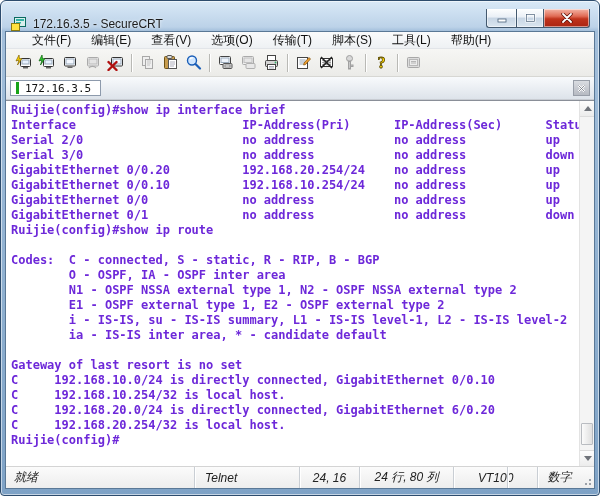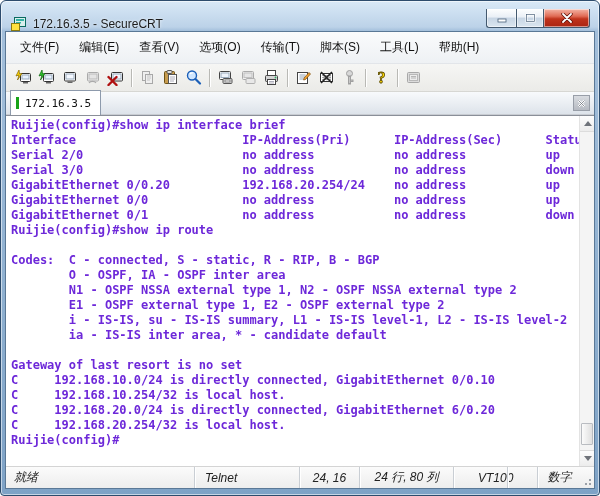--- a/index.html
+++ b/index.html
@@ -25,37 +25,37 @@
     background:linear-gradient(180deg,#fdfefe 0%,#e9eff6 45%,#c7d5e4 50%,#dbe6f0 100%); }
   .wc-btn.max { width:28px;
     background:linear-gradient(180deg,#fdfefe 0%,#e9eff6 45%,#c7d5e4 50%,#dbe6f0 100%); }
   .wc-btn.close { width:46px; border-left:none; border-radius:0 0 3px 0;
     background:linear-gradient(180deg,#f4b5a6 0%,#e06b55 40%,#c0331c 55%,#aa2513 100%); }
   
   .client { position:absolute; left:4px; right:4px; top:30px; bottom:6px;
             display:flex; flex-direction:column; background:#f0f0f0;
             border:1px solid #5a7896; }
   
-  .menubar { height:32px; background:linear-gradient(180deg,#fafbfc,#eef1f4);
-             display:flex; align-items:center; padding-left:4px;
+  .menubar { height:17px; background:linear-gradient(180deg,#fafbfc,#eef1f4);
+             display:flex; align-items:center; padding-left:16px;
              border-bottom:1px solid #e2e5e9; flex:0 0 auto; }
   .menu-item { font-size:12px; color:#111; padding:3px 10px; white-space:nowrap; }
   
   .toolbar { height:28px; background:linear-gradient(180deg,#f6f6f4,#ebebe8);
              display:flex; align-items:center; padding-left:6px;
              border-bottom:1px solid #d7d7d3; flex:0 0 auto; }
   .tb-btn { width:23px; height:23px; display:flex; align-items:center;
             justify-content:center; }
   .tb-sep { width:1px; height:18px; background:#b9b9b5; margin:0 4px;
             box-shadow:1px 0 0 #fff; }
   
   .tabbar { height:23px; background:linear-gradient(180deg,#f8fafc,#dde3ea);
             display:flex; align-items:center; padding:0 4px; position:relative;
             border-bottom:1px solid #c8ccd2; flex:0 0 auto; }
-  .tab { display:inline-flex; align-items:center; height:26px; background:#fff;
+  .tab { display:inline-flex; align-items:center; height:16px; background:#fff;
          border:1px solid #8d9aac; padding:0 9px 0 5px; }
   .tab-status { width:3px; height:12px; background:#18a318; margin-right:6px; }
   .tab-label { font-size:11px; font-family:"DejaVu Sans Mono", monospace; color:#111; }
   .tabbar-close { position:absolute; right:4px; top:3px; width:17px; height:16px;
                   background:linear-gradient(180deg,#d9dce1,#b6bac2);
                   border:1px solid #989ea8; display:flex; align-items:center;
                   justify-content:center; }
   
   .term { flex:1 1 auto; position:relative; background:#fff; overflow:hidden;
           border-top:1px solid #8a8f98; }
@@ -279,20 +279,21 @@
       </div>
     </div>
 
     <div class="term">
       <div class="term-lines">
         <div class="term-line">Ruijie(config)#show ip interface brief</div>
         <div class="term-line">Interface                       IP-Address(Pri)      IP-Address(Sec)      Status</div>
         <div class="term-line">Serial 2/0                      no address           no address           up</div>
         <div class="term-line">Serial 3/0                      no address           no address           down</div>
         <div class="term-line">GigabitEthernet 0/0.20          192.168.20.254/24    no address           up</div>
+        <div class="term-line">GigabitEthernet 0/0.10          192.168.10.254/24    no address           up</div>
         <div class="term-line">GigabitEthernet 0/0             no address           no address           up</div>
         <div class="term-line">GigabitEthernet 0/1             no address           no address           down</div>
         <div class="term-line">Ruijie(config)#show ip route</div>
         <div class="term-line"></div>
         <div class="term-line">Codes:  C - connected, S - static, R - RIP, B - BGP</div>
         <div class="term-line">        O - OSPF, IA - OSPF inter area</div>
         <div class="term-line">        N1 - OSPF NSSA external type 1, N2 - OSPF NSSA external type 2</div>
         <div class="term-line">        E1 - OSPF external type 1, E2 - OSPF external type 2</div>
         <div class="term-line">        i - IS-IS, su - IS-IS summary, L1 - IS-IS level-1, L2 - IS-IS level-2</div>
         <div class="term-line">        ia - IS-IS inter area, * - candidate default</div>

